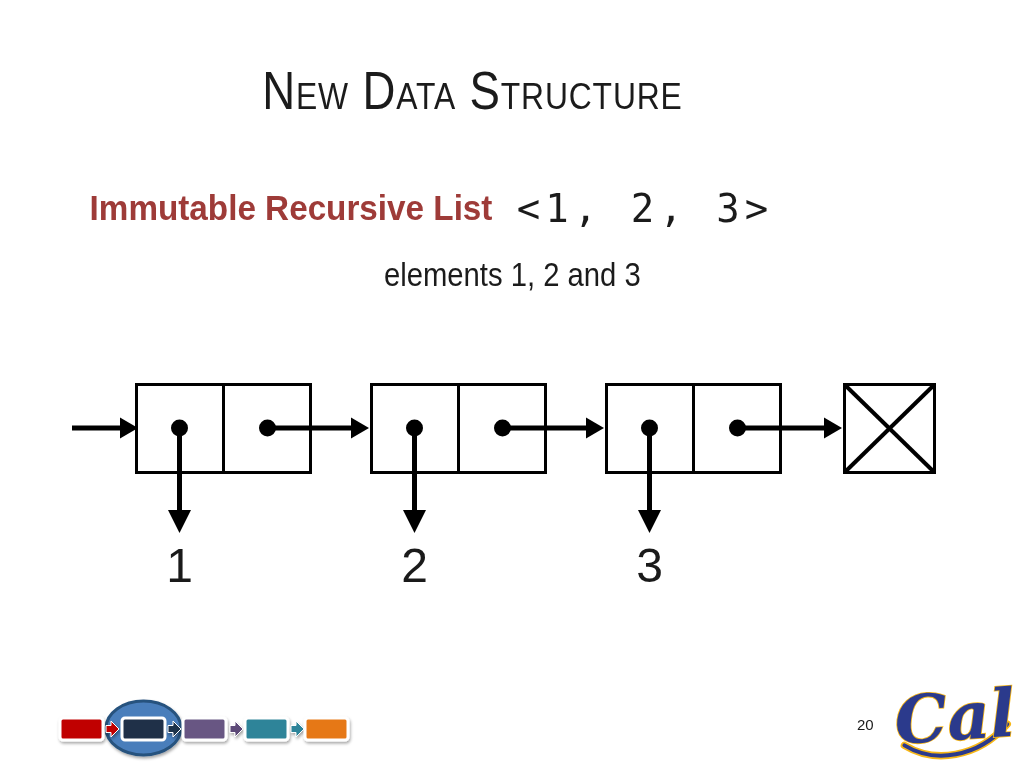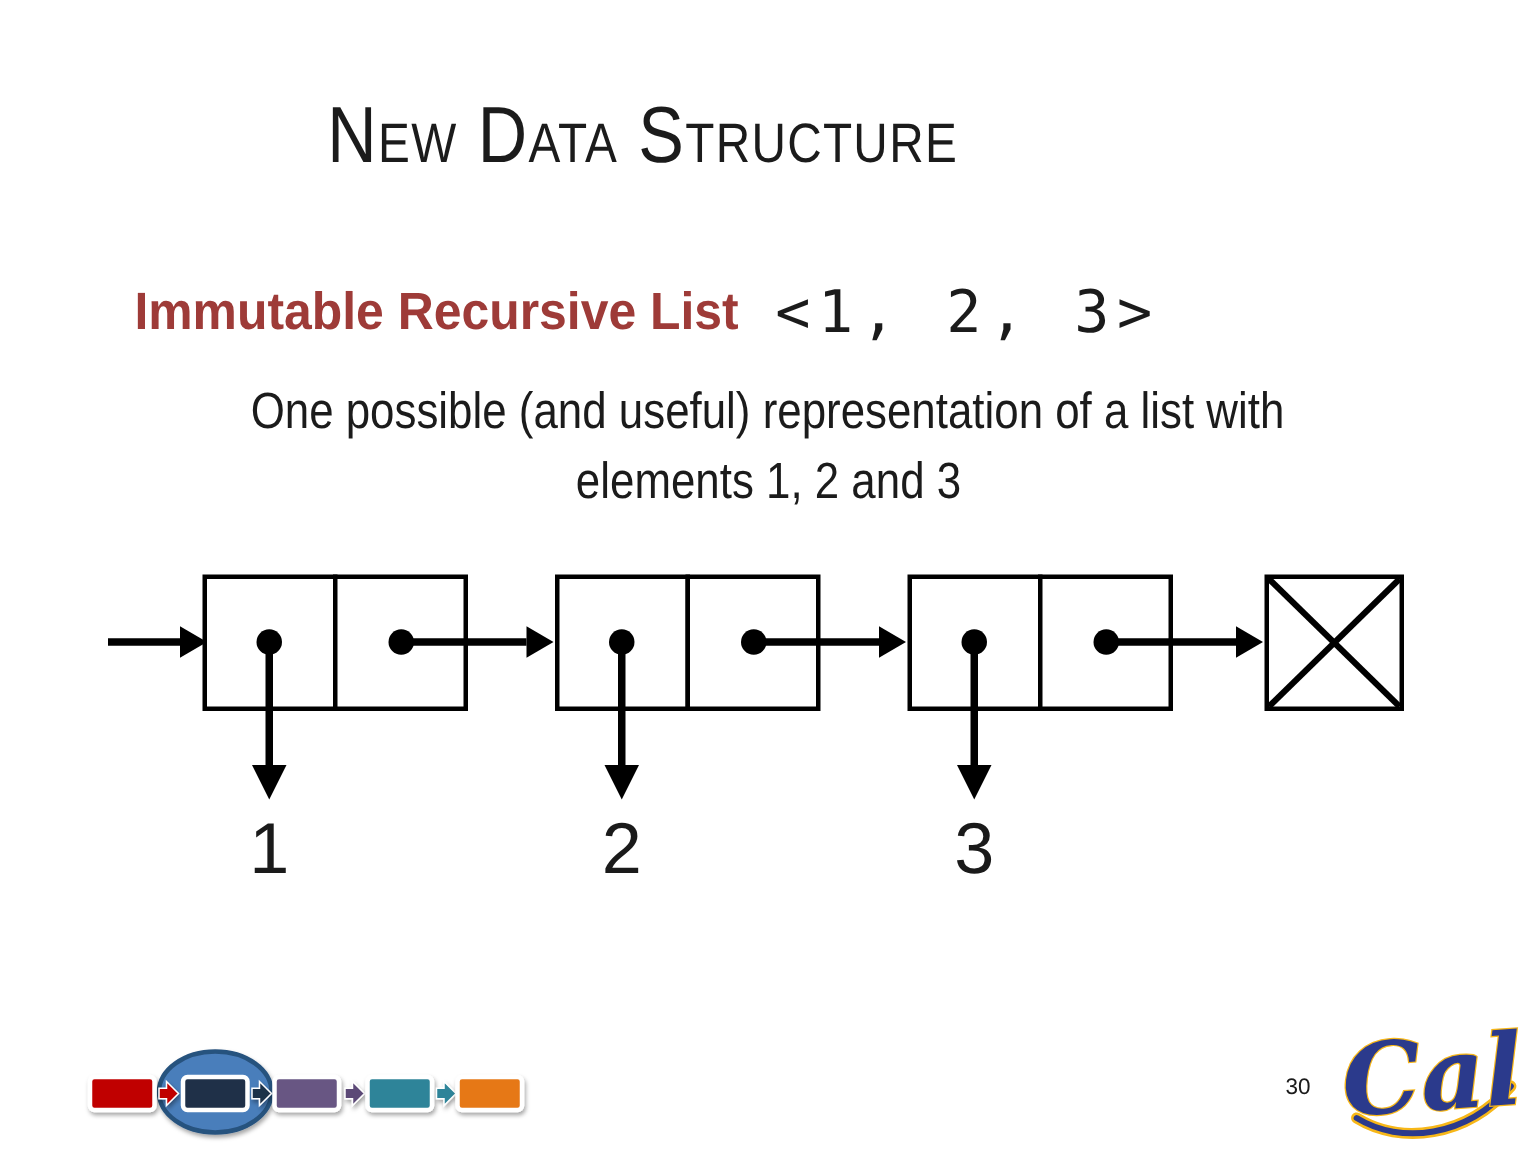--- a/index.html
+++ b/index.html
@@ -3,21 +3,21 @@
 <meta charset="utf-8">
 <style>
   html,body{margin:0;padding:0;}
   body{
     width:1024px;height:768px;background:#ffffff;position:relative;
     font-family:"Liberation Sans",sans-serif;overflow:hidden;
   }
   .cond{display:inline-block;transform:scaleX(0.86);transform-origin:50% 50%;white-space:nowrap;}
   .slide-title{
     position:absolute;top:62px;left:0;width:856px;text-align:center;
-    font-size:53px;line-height:1.1;color:#1b1b1b;font-variant:small-caps;letter-spacing:1px;
+    font-size:53px;line-height:1.1;color:#1b1b1b;font-variant:small-caps;letter-spacing:1px;padding-left:44px;
   }
   .heading{
     position:absolute;top:186px;left:0;width:852px;text-align:center;white-space:nowrap;
   }
   .heading-em{
     display:inline-block;transform:scaleX(0.95);transform-origin:50% 50%;
     font-weight:bold;font-size:35px;color:#9e3b38;
   }
   .heading-code{
     font-family:"DejaVu Sans Mono",monospace;font-size:39px;color:#1b1b1b;
@@ -47,21 +47,20 @@
 
 <div class="slide-title">
   <span class="cond">New Data Structure</span>
 </div>
 
 <div class="heading">
   <span class="heading-em">Immutable Recursive List</span><span class="heading-code">&lt;1, 2, 3&gt;</span>
 </div>
 
 <div class="body-text">
-  <div><span class="cond">One possible (and useful) representation of a list with</span></div>
   <div><span class="cond">elements 1, 2 and 3</span></div>
 </div>
 
 <svg id="diagram" width="1024" height="240" viewBox="0 0 1024 240">
 
   <g>
     <line class="shaft" x1="72" y1="58" x2="120" y2="58"></line>
     <polygon class="head" points="120,47.5 138,58 120,68.5"></polygon>
   </g>
 
@@ -137,21 +136,21 @@
 
   <rect x="133" y="28" width="43" height="22" rx="3" stroke="#ffffff" stroke-width="3" filter="url(#navshadow)" fill="#675683"></rect>
   <polygon filter="url(#navshadow)" points="180,35.5 185,35.5 185,31 193,39 185,47 185,42.5 180,42.5" stroke="#ffffff" stroke-width="1" fill="#5c4a77"></polygon>
 
   <rect x="195" y="28" width="43" height="22" rx="3" stroke="#ffffff" stroke-width="3" filter="url(#navshadow)" fill="#2e8499"></rect>
   <polygon filter="url(#navshadow)" points="241,35.5 246,35.5 246,31 254,39 246,47 246,42.5 241,42.5" stroke="#ffffff" stroke-width="1" fill="#2e8499"></polygon>
 
   <rect x="255" y="28" width="43" height="22" rx="3" stroke="#ffffff" stroke-width="3" filter="url(#navshadow)" fill="#e67817"></rect>
 </svg>
 
-<div class="page-number">30</div>
+<div class="page-number">20</div>
 
 <svg id="logo" width="138" height="86" viewBox="0 0 138 86">
   <g transform="rotate(-4 69 43)">
     <path d="M20,62 C 48,82 92,80 124,48" fill="none" stroke-linecap="round" stroke-width="7.5" stroke="#f7b718"></path>
     <path d="M20,62 C 48,82 92,80 124,48" fill="none" stroke-linecap="round" stroke-width="4" stroke="#2b3a8c"></path>
     <text class="logo-text" x="12" y="60" stroke-width="1.6" fill="#2b3a8c" stroke="#f7b718">Cal</text>
   </g>
 </svg>
 
 </body></html>

